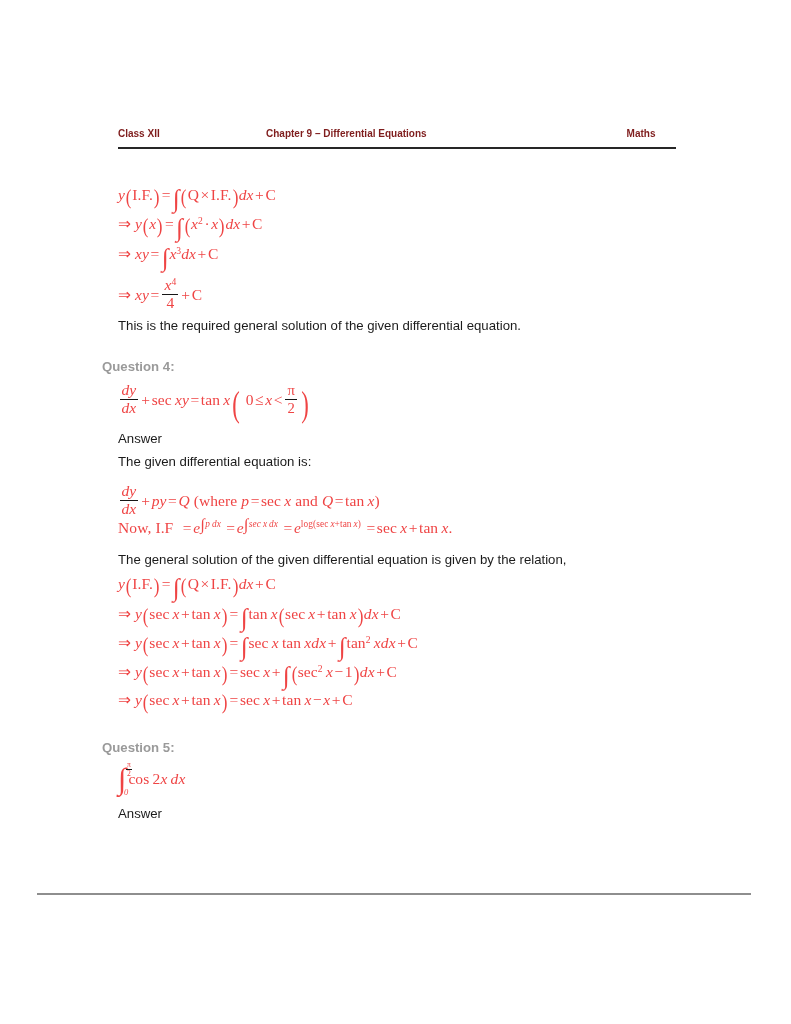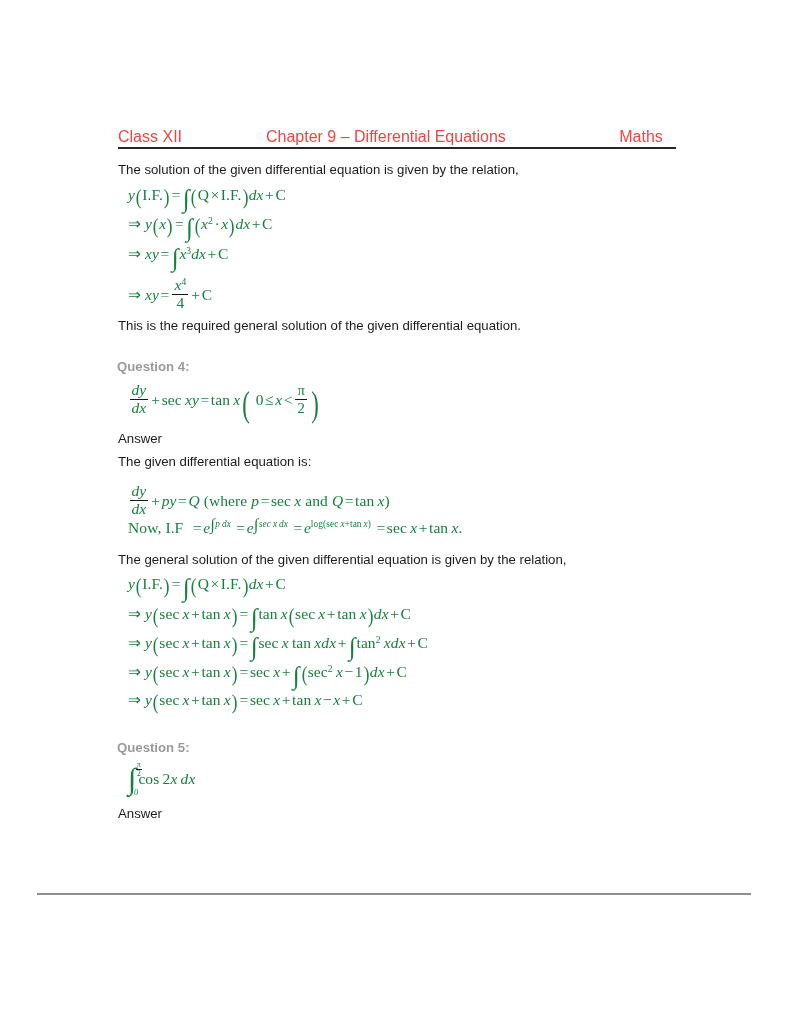--- a/index.html
+++ b/index.html
@@ -23,22 +23,23 @@
   }
 
   
   .header {
     position: absolute;
     left: 118px;
     top: 128px;
     width: 558px;
     display: flex;
     align-items: baseline;
-    font-size: 16px;
-    color: #ef4444;
+    font-size: 10px;
+    color: #7f1d1d;
+    font-weight: bold;
   }
   .header .h-left   { width: 148px; flex: 0 0 148px; }
   .header .h-center { flex: 1 1 auto; text-align: left; }
   .header .h-right  { width: 70px; flex: 0 0 70px; text-align: center; }
   .header-rule {
     position: absolute;
     left: 118px;
     top: 147px;
     width: 558px;
     height: 2px;
@@ -49,34 +50,34 @@
   .ptext {
     position: absolute;
     left: 118px;
     font-size: 13.2px;
     line-height: 1.35;
     color: #1b1b1b;
     white-space: nowrap;
   }
   .qhead {
     position: absolute;
-    left: 117px;
+    left: 102px;
     font-size: 13.2px;
     font-weight: bold;
     color: #9a9a9a;
     white-space: nowrap;
   }
 
   
   .math {
     position: absolute;
-    left: 128px;
+    left: 118px;
     font-family: "Liberation Serif", serif;
     font-size: 15.5px;
-    color: #15803d;
+    color: #ef4444;
     white-space: nowrap;
     letter-spacing: 0.1px;
   }
   .math i, .mi {
     font-style: italic;
   }
   .mrm { font-style: normal; }
   .op  { font-style: normal; padding: 0 1.5px; }
 
   
@@ -210,21 +211,20 @@
 
 <div class="page">
 
   <div class="header">
     <span class="h-left">Class XII</span>
     <span class="h-center">Chapter 9 – Differential Equations</span>
     <span class="h-right">Maths</span>
   </div>
   <div class="header-rule"></div>
 
-  <div class="ptext" style="top:161px;">The solution of the given differential equation is given by the relation,</div>
 
   <div class="math" style="top:186px;">
     <i>y</i><span class="medparen">(</span><span class="mrm">I.F.</span><span class="medparen">)</span><span class="op">=</span><span class="intg">∫</span><span class="medparen">(</span><span class="mrm">Q</span><span class="op">×</span><span class="mrm">I.F.</span><span class="medparen">)</span><i>dx</i><span class="op">+</span><span class="mrm">C</span>
   </div>
 
   <div class="math" style="top:215px;">
     <span class="mrm">⇒</span>&nbsp;<i>y</i><span class="medparen">(</span><i>x</i><span class="medparen">)</span><span class="op">=</span><span class="intg">∫</span><span class="medparen">(</span><i>x</i><sup class="exn">2</sup><span class="op">·</span><i>x</i><span class="medparen">)</span><i>dx</i><span class="op">+</span><span class="mrm">C</span>
   </div>
 
   <div class="math" style="top:245px;">

